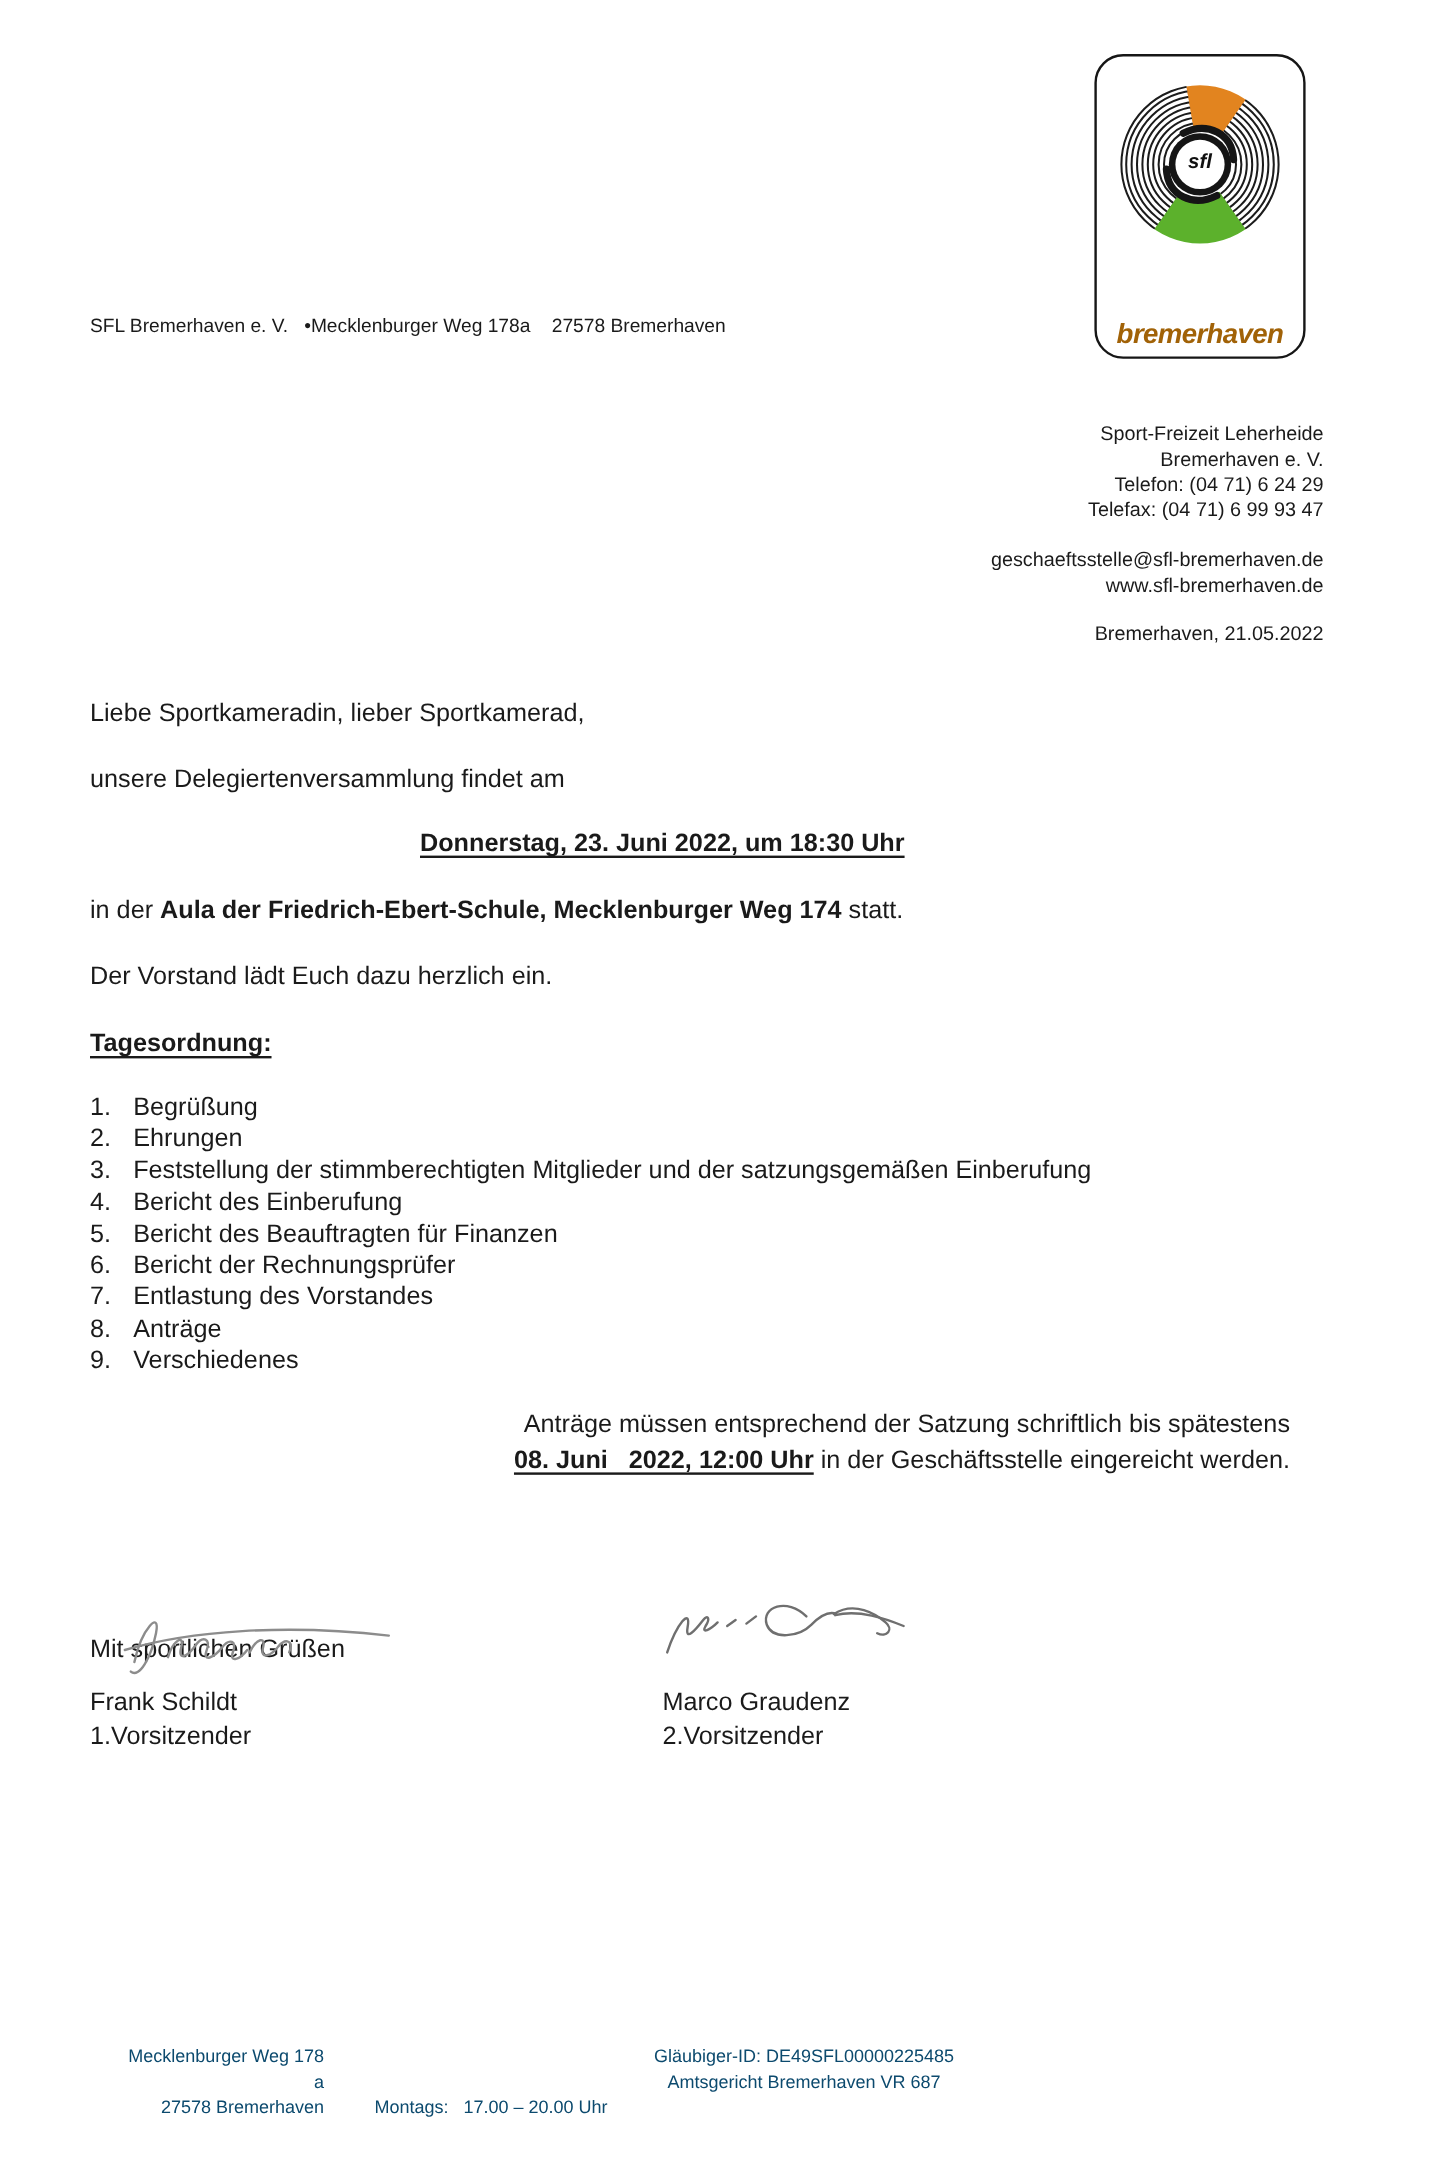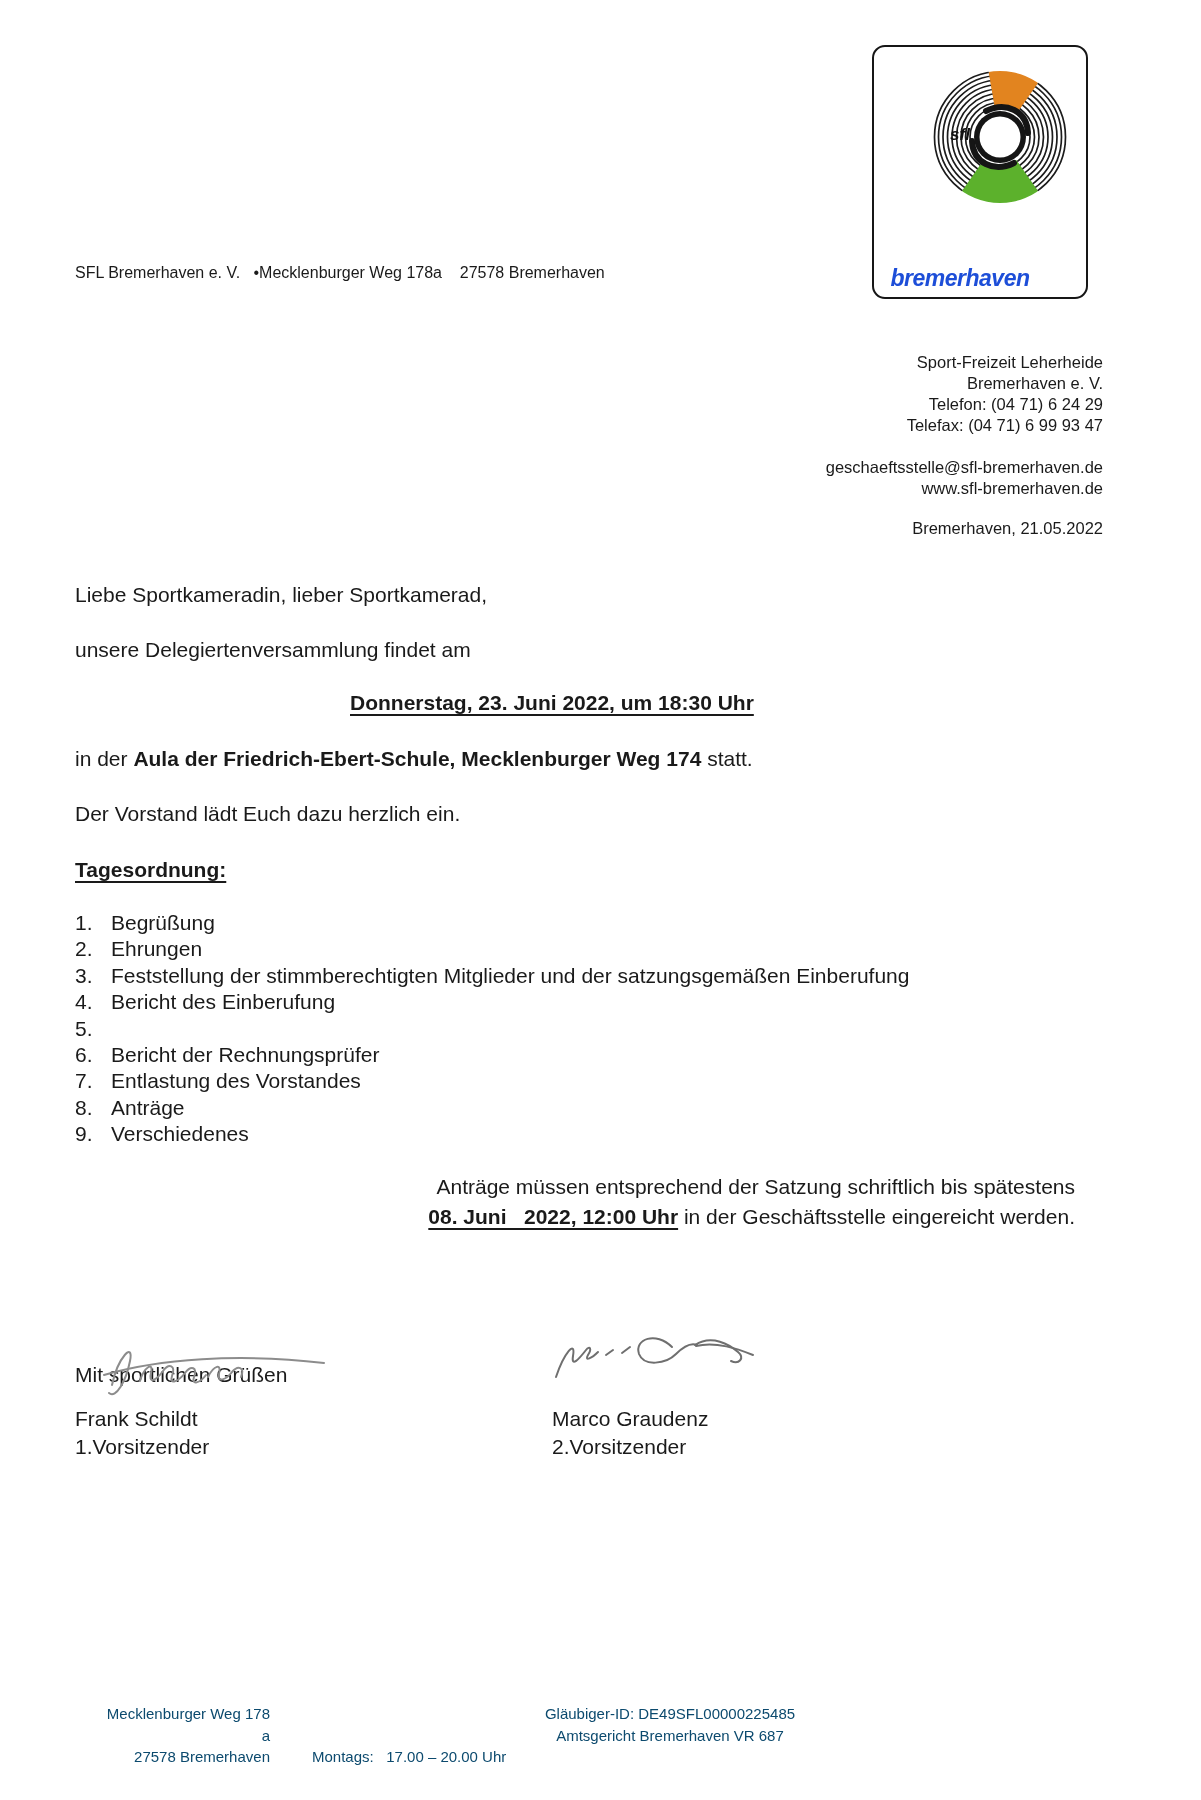--- a/index.html
+++ b/index.html
@@ -15,30 +15,30 @@
   .bold{font-weight:bold;}
   .bu{font-weight:bold;text-decoration:underline;text-decoration-thickness:2px;text-underline-offset:4px;}
   .agenda{font-size:21px;line-height:26.4px;}
   .agenda-row{display:flex;}
   .agenda-num{width:36px;flex:0 0 36px;}
   .deadline{font-size:21px;line-height:30px;text-align:right;}
   .signame{font-size:21px;line-height:27.5px;}
   .footer{font-size:15px;line-height:21.5px;color:#0c4a6e;}
   
   .logo-box{
-    position:absolute;left:872px;top:45px;width:172px;height:250px;
-    border:2.5px solid #161616;border-radius:13px;background:#fff;padding-left:40px;
+    position:absolute;left:912px;top:45px;width:172px;height:250px;
+    border:2.5px solid #161616;border-radius:24px;background:#fff;
   }
   .logo-abbr{
     position:absolute;left:0;top:78px;width:172px;text-align:center;
     font-size:17px;font-weight:bold;font-style:italic;color:#111;
   }
   .logo-city{
     position:absolute;left:0;top:218px;width:172px;text-align:center;
-    font-size:23px;font-weight:bold;font-style:italic;color:#1d4ed8;letter-spacing:-0.5px;
+    font-size:23px;font-weight:bold;font-style:italic;color:#a16207;letter-spacing:-0.5px;
   }
 </style>
 </head>
 <body>
 
 <div class="page">
 
   <div class="logo-box">
     <svg width="172" height="250" viewBox="0 0 172 250" aria-hidden="true">
       <defs>
@@ -128,20 +128,21 @@
     <div class="agenda-row">
         <span class="agenda-num">3.</span>
         <span>Feststellung der stimmberechtigten Mitglieder und der satzungsgemäßen Einberufung</span>
       </div>
     <div class="agenda-row">
         <span class="agenda-num">4.</span>
         <span>Bericht des Einberufung</span>
       </div>
     <div class="agenda-row">
         <span class="agenda-num">5.</span>
+        <span>Bericht des Beauftragten für Finanzen</span>
       </div>
     <div class="agenda-row">
         <span class="agenda-num">6.</span>
         <span>Bericht der Rechnungsprüfer</span>
       </div>
     <div class="agenda-row">
         <span class="agenda-num">7.</span>
         <span>Entlastung des Vorstandes</span>
       </div>
     <div class="agenda-row">

